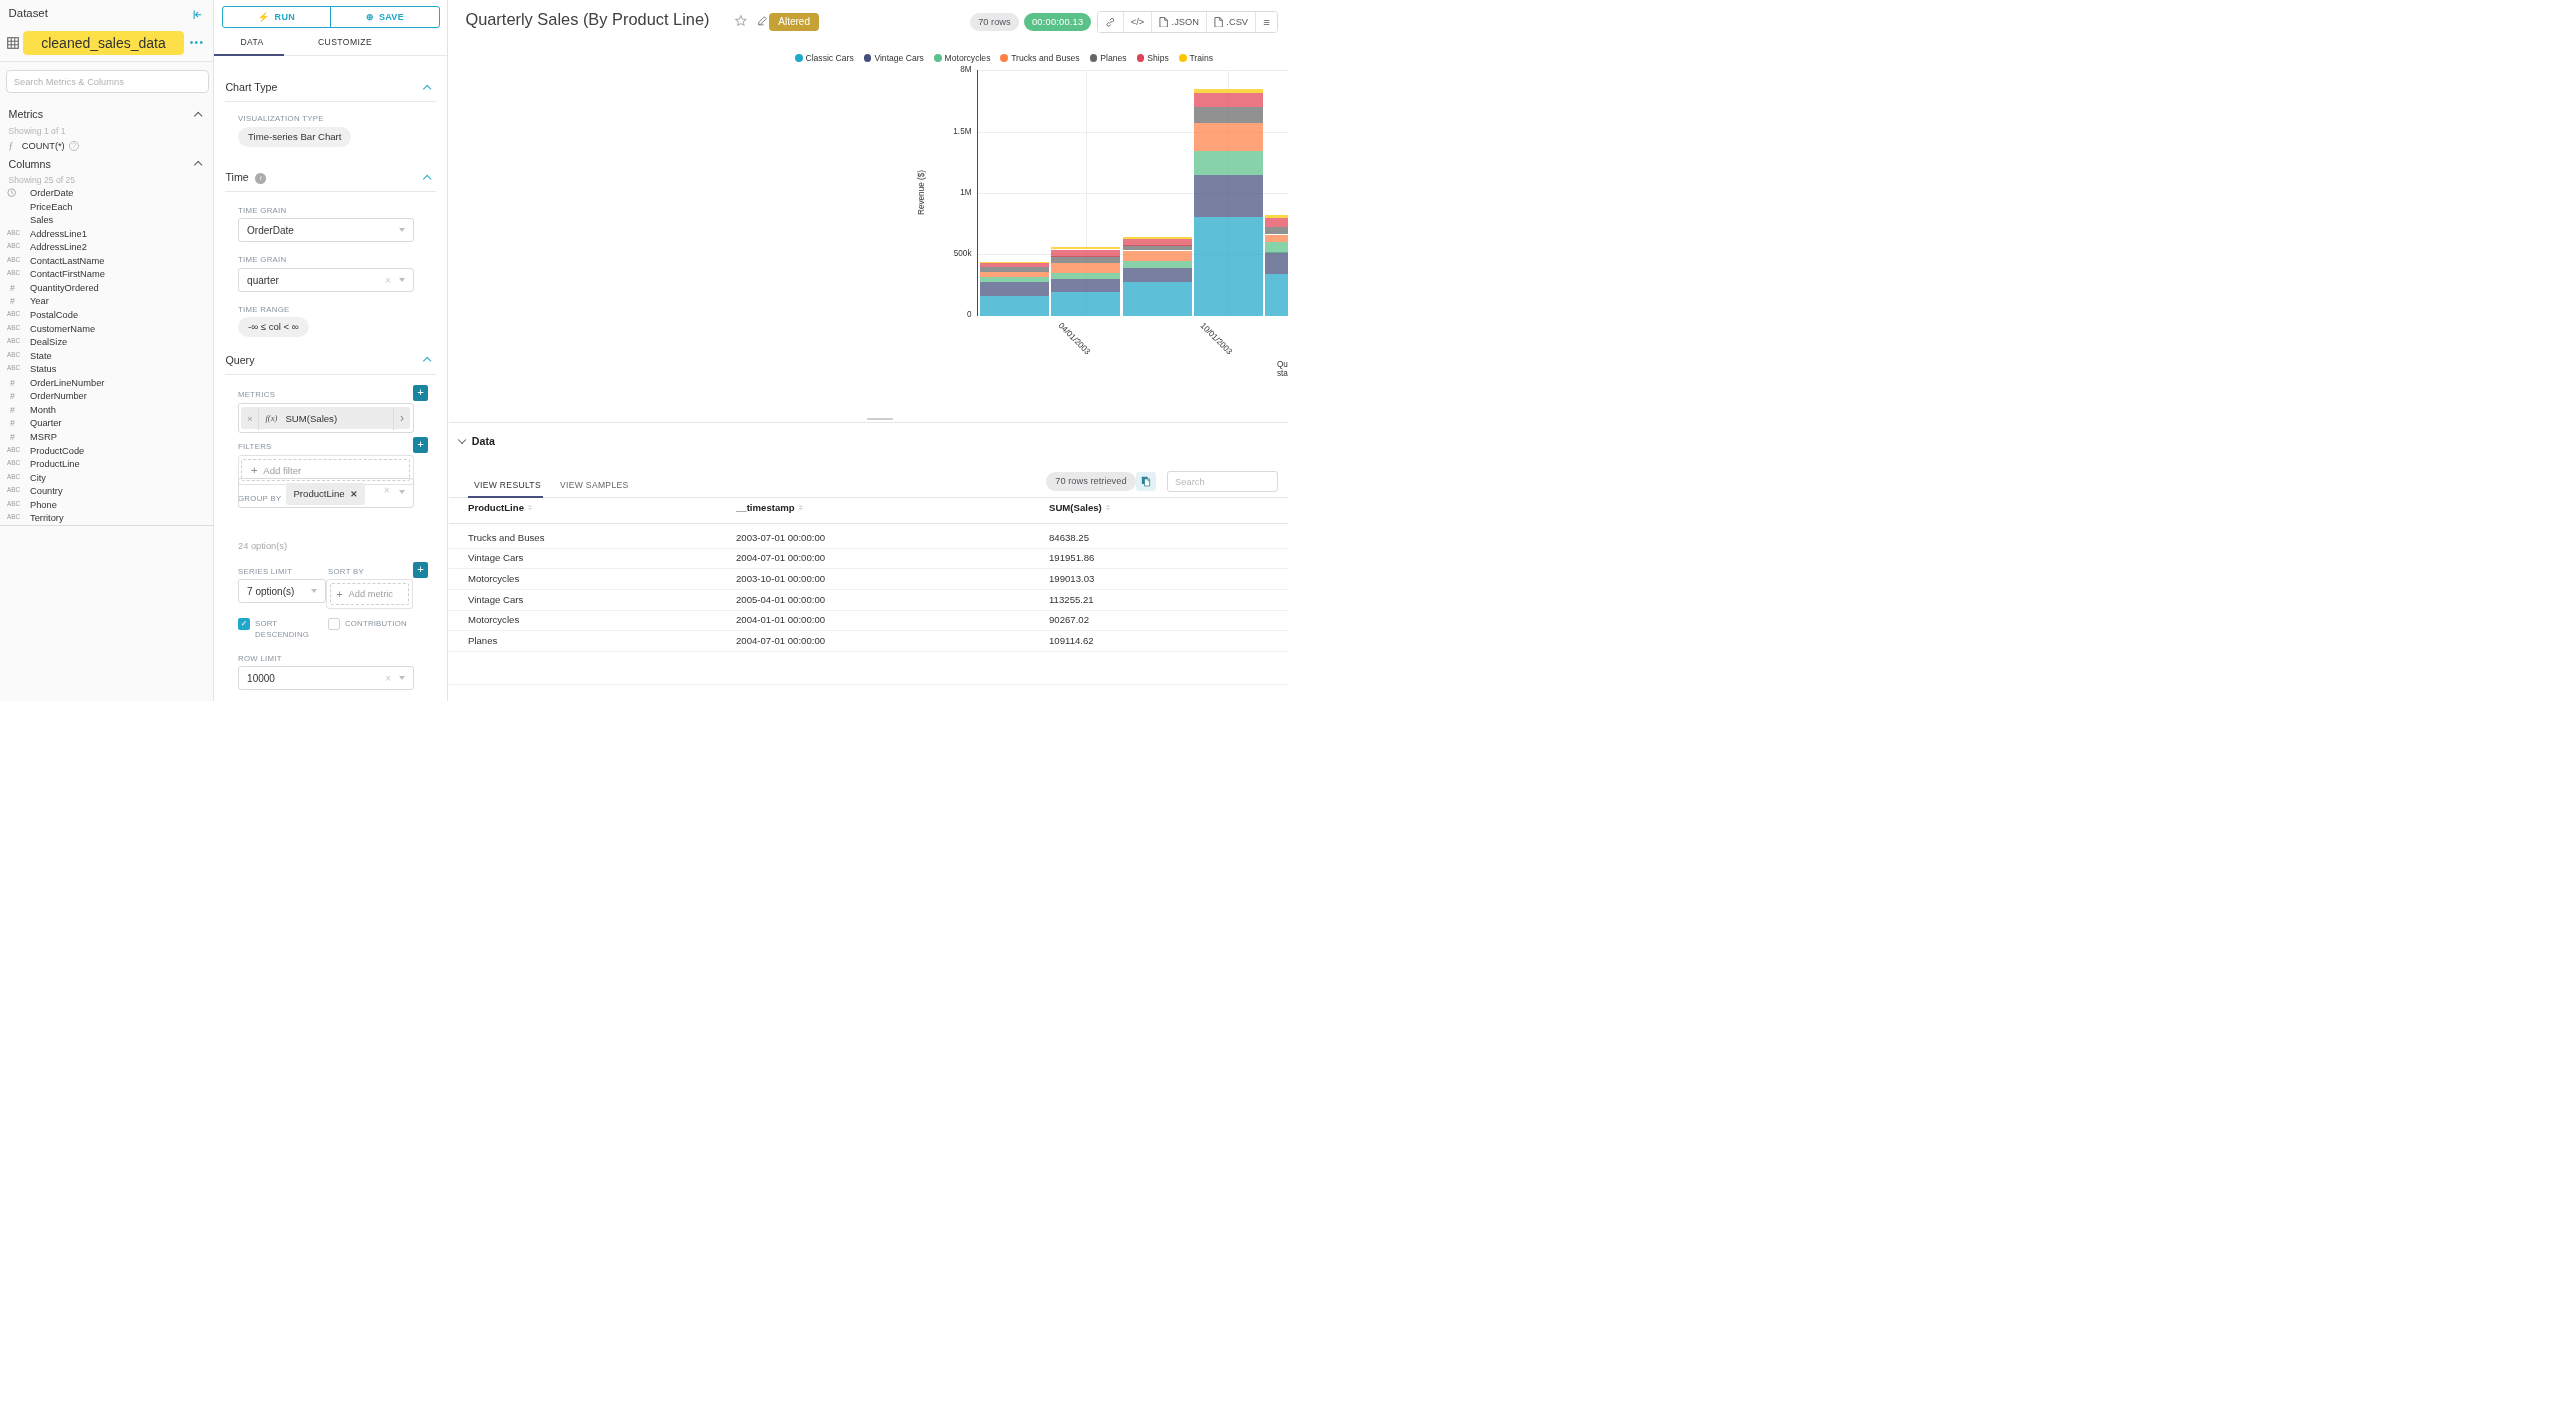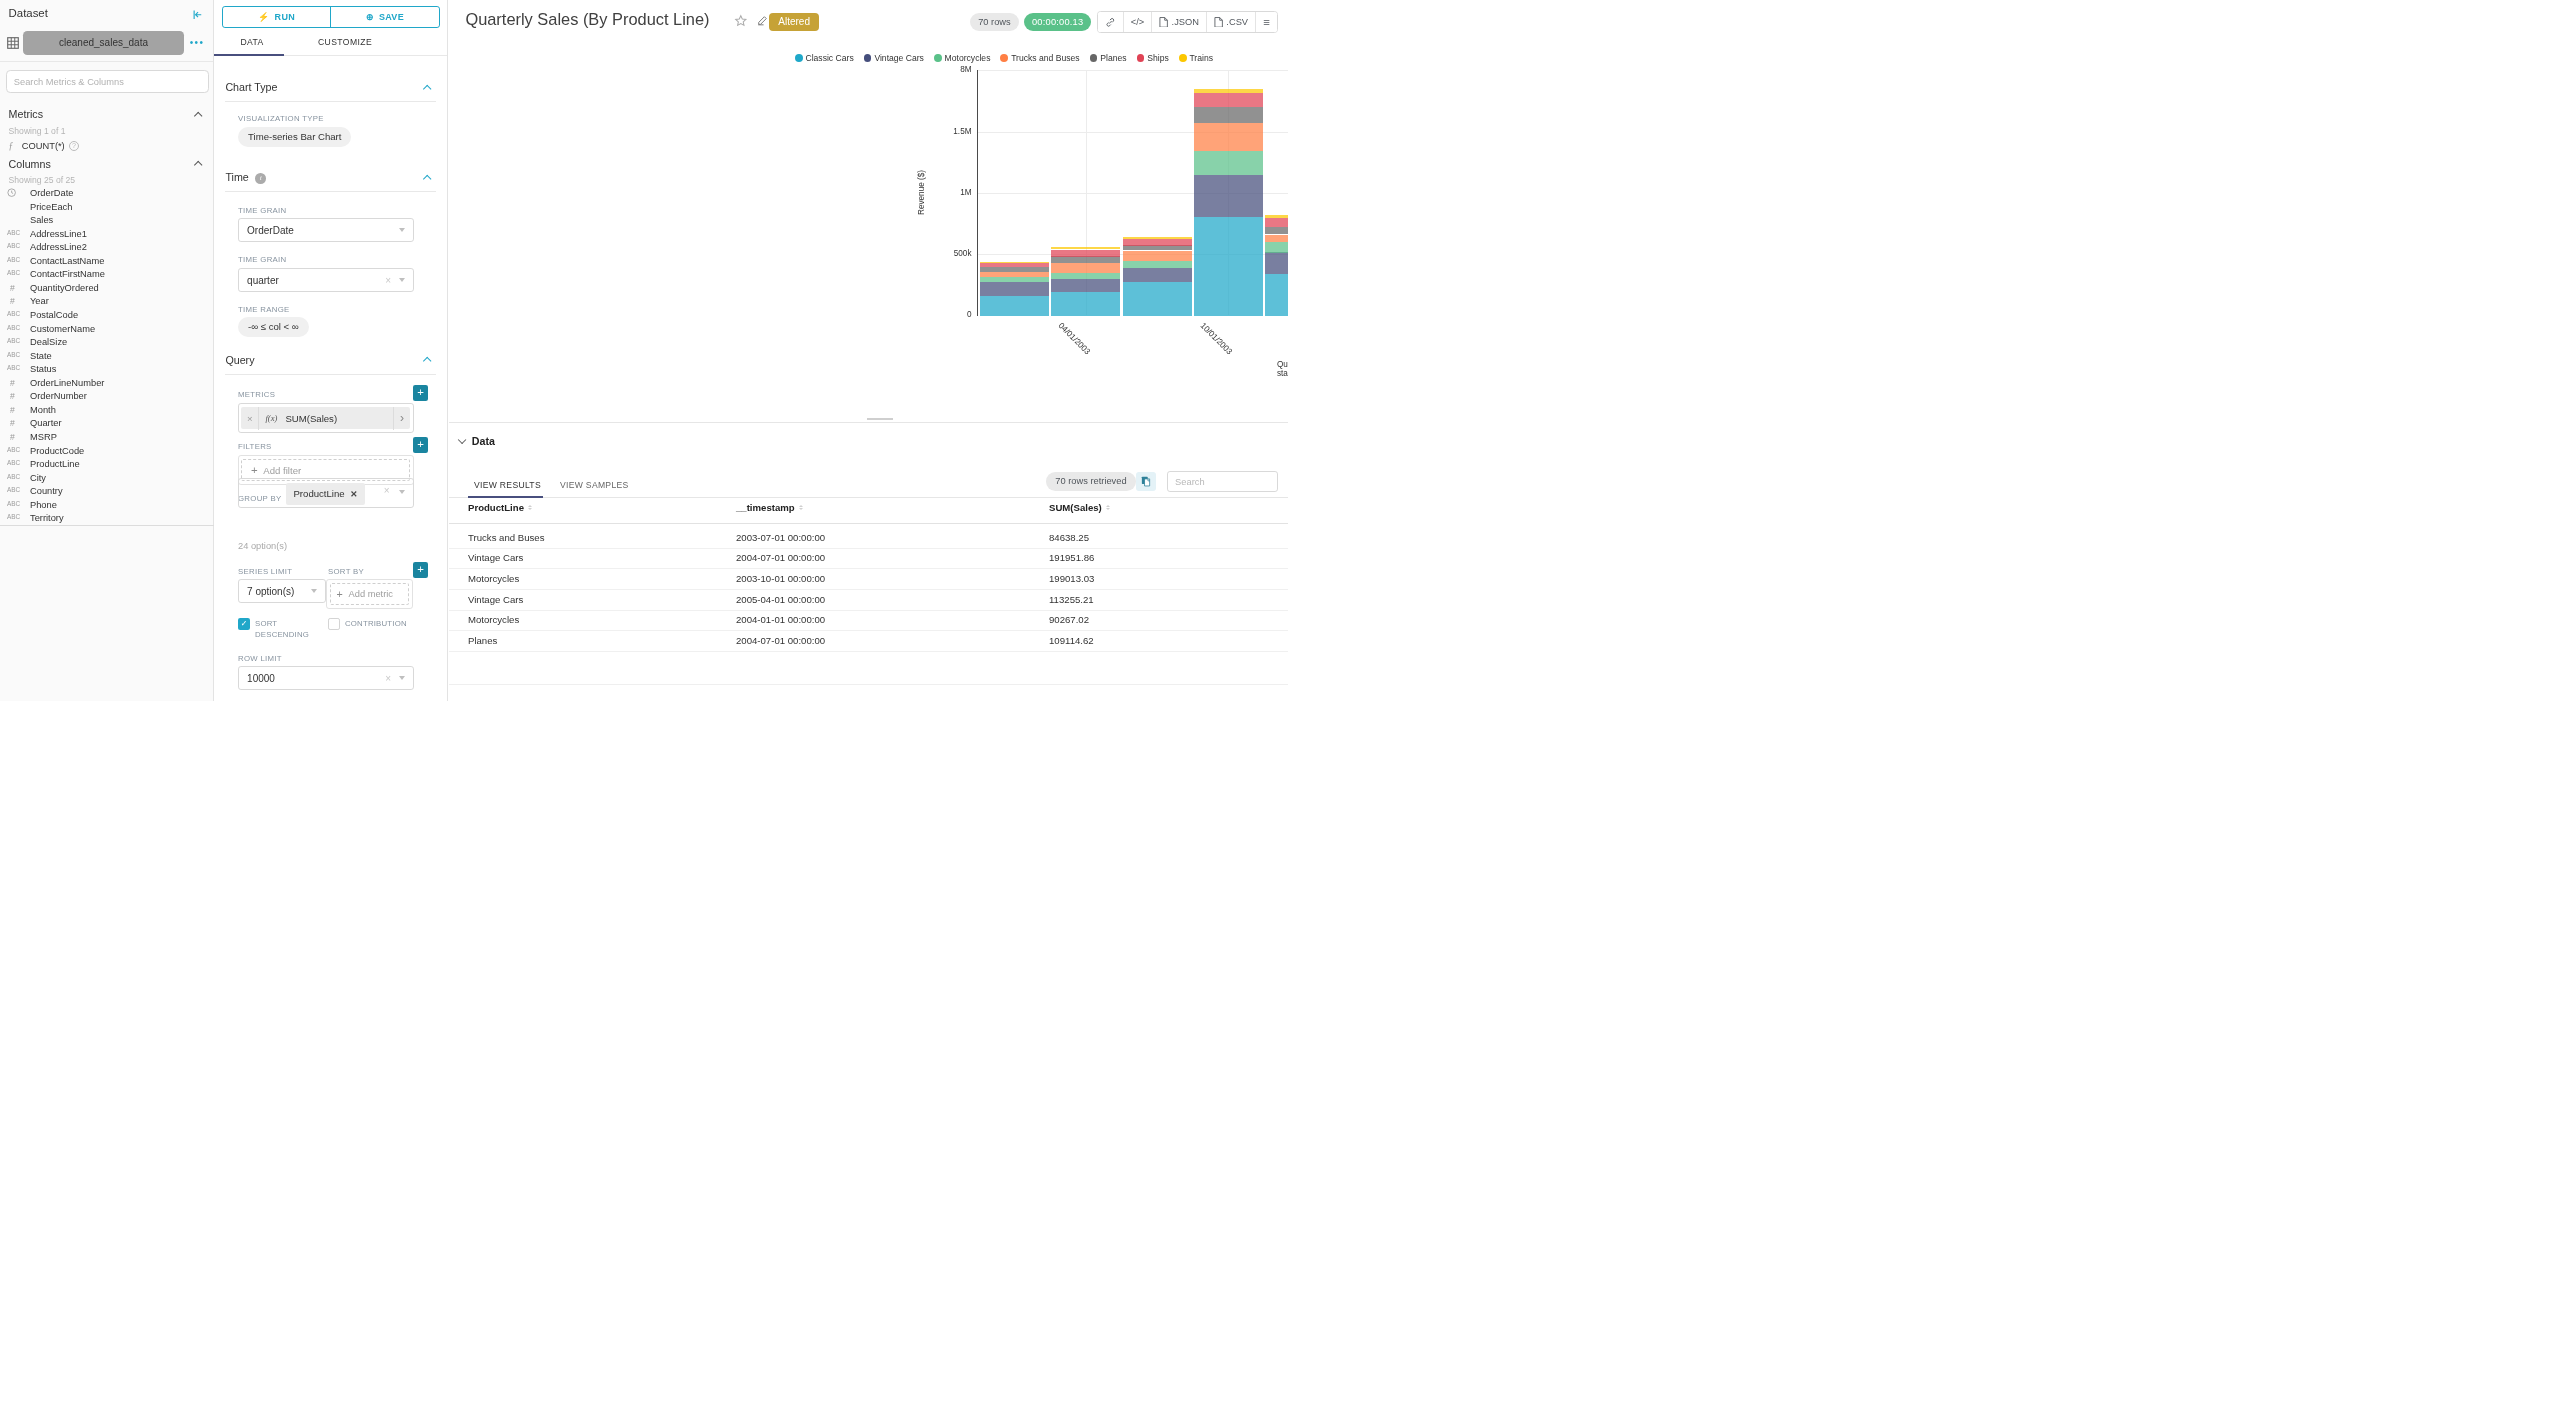--- a/index.html
+++ b/index.html
@@ -6,21 +6,21 @@
   html,body { background:#fff; }
   body { font-family:"Liberation Sans", sans-serif; color:#333; }
   #app { position:relative; width:1288px; height:701px; background:#fff; overflow:hidden; }
 
   
   .dataset-panel { position:absolute; left:0; top:0; width:214px; height:701px; background:#FAFAFA; border-right:0.7px solid #E3E3E3; }
   .ds-header { position:absolute; left:0; top:0; width:100%; height:62px; border-bottom:0.7px solid #E8E8E8; }
   .ds-title { position:absolute; left:8.6px; top:7.1px; font-size:11.4px; font-weight:400; color:#333; }
   .collapse-icon { position:absolute; right:10px; top:8.6px; color:#20A7C9; cursor:pointer; }
   .table-icon { position:absolute; left:7.1px; top:37px; color:#666; }
-  .ds-chip { position:absolute; left:23px; top:31px; width:161px; height:24px; background:#a3a3a3; border-radius:4.3px; text-align:center; line-height:24px; font-size:10px; color:#333; overflow:hidden; }
+  .ds-chip { position:absolute; left:23px; top:31px; width:161px; height:24px; background:#fde047; border-radius:4.3px; text-align:center; line-height:24px; font-size:14px; color:#333; overflow:hidden; }
   .ds-dots { position:absolute; right:8.6px; top:37px; color:#20A7C9; font-size:10px; letter-spacing:1.4px; cursor:pointer; }
   .ds-search { position:absolute; left:5.7px; top:70px; width:203px; height:23px; border:0.7px solid #D9D9D9; border-radius:4.3px; background:#fff; padding:0 7.1px; font-size:9.3px; color:#333; font-family:"Liberation Sans",sans-serif; }
   .ds-search::placeholder { color:#B2B2B2; }
   .sec-h { position:absolute; left:8.6px; font-size:10.7px; font-weight:500; color:#333; }
   .sec-sub { position:absolute; left:8.6px; font-size:8.6px; color:#B5B5B5; }
   .sec-caret { position:absolute; right:11.4px; width:6.4px; height:6.4px; border-left:1.4px solid #555; border-top:1.4px solid #555; transform:rotate(45deg); }
   .metric-row { position:absolute; left:8.6px; top:141px; font-size:9.3px; color:#333; }
   .ficon { font-style:italic; font-family:"Liberation Serif",serif; color:#999; margin-right:8.6px; font-size:9.3px; }
   .qmark { display:inline-block; width:10px; height:10px; border:0.7px solid #BBB; border-radius:50%; color:#BBB; font-size:7.1px; text-align:center; line-height:9.3px; margin-left:4.3px; vertical-align:0.7px; }
   #columns-list .col-row { position:absolute; left:0; width:100%; height:13.6px; font-size:9.3px; color:#333; }

